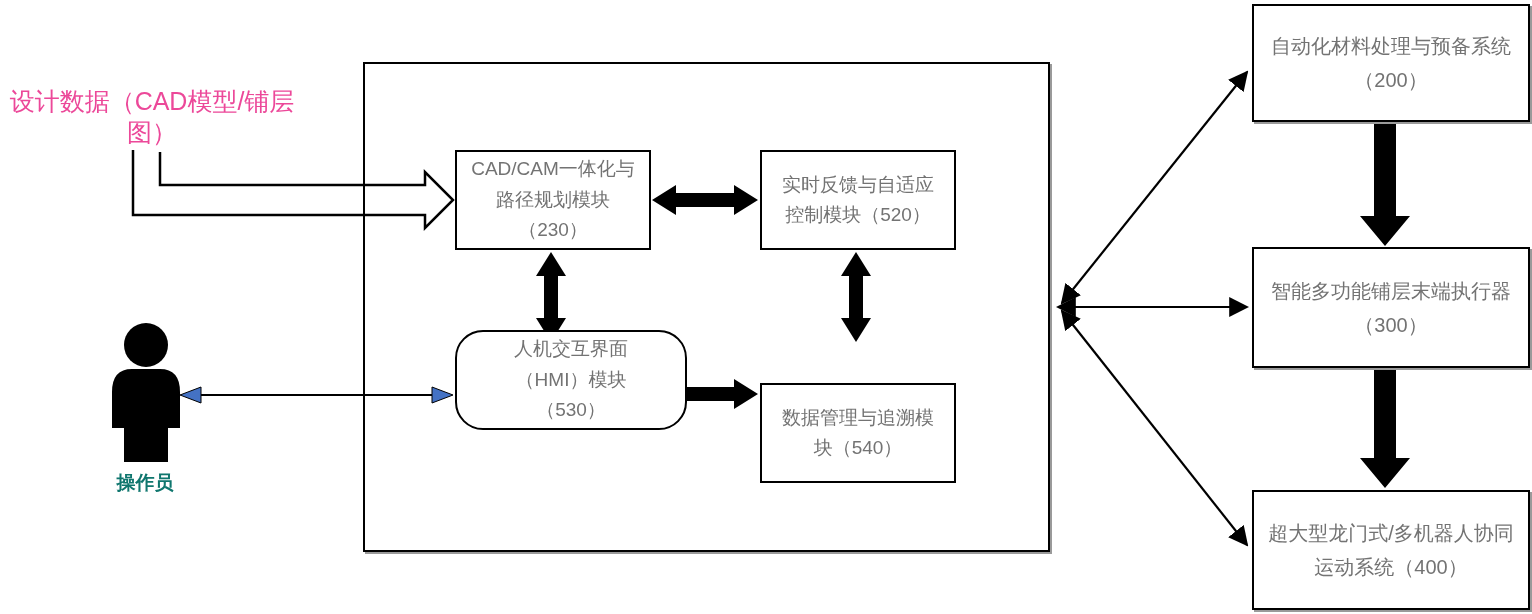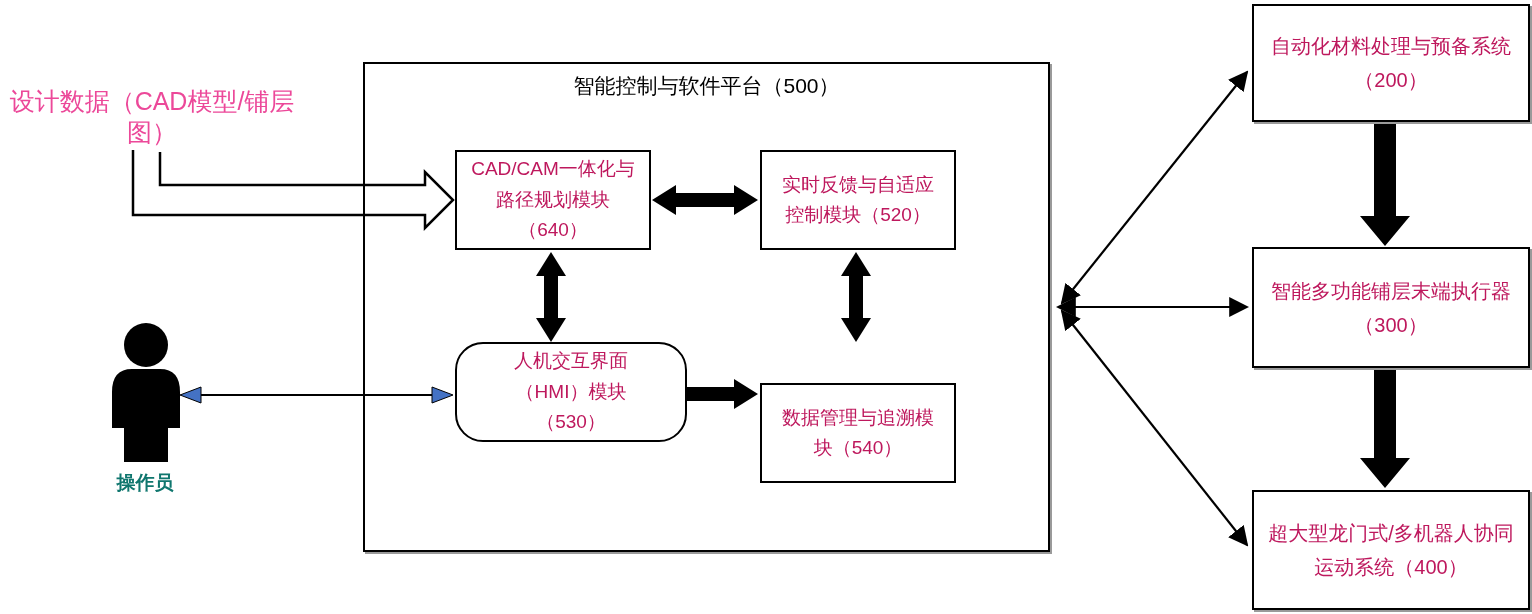--- a/index.html
+++ b/index.html
@@ -2,21 +2,21 @@
 <html><head>
 <meta charset="utf-8">
 <style>
   html,body{margin:0;padding:0;background:#ffffff;}
   body{font-family:"Liberation Sans","DejaVu Sans",sans-serif;}
   .canvas{position:relative;width:1532px;height:614px;background:#ffffff;overflow:hidden;}
   svg.layer{position:absolute;left:0;top:0;width:1532px;height:614px;}
   .box{position:absolute;background:#ffffff;border:2px solid #000;box-sizing:border-box;
        display:flex;align-items:center;justify-content:center;text-align:center;}
   .shadow{box-shadow:2px 2px 0 #9a9a9a;}
-  .label{white-space:pre-line;color:#be185d;}
+  .label{white-space:pre-line;color:#737373;}
   .module{font-size:19px;line-height:1.6;}
   .external{font-size:20px;line-height:1.7;}
   .platform{position:absolute;left:363px;top:62px;width:687px;height:490px;
             border:2px solid #000;box-sizing:border-box;background:transparent;box-shadow:2px 2px 0 #9a9a9a;}
   .platform-title{position:absolute;left:363px;top:72px;width:687px;text-align:center;
                   font-size:21px;color:#000;}
   .design-data{position:absolute;left:6px;top:86px;width:292px;text-align:center;
                font-size:25px;line-height:1.25;color:#ec4899;}
   .operator-label{position:absolute;left:95px;top:470px;width:100px;text-align:center;
                   font-size:19px;font-weight:bold;}
@@ -65,34 +65,33 @@
       <path d="M112,392 Q112,369 132,369 L160,369 Q180,369 180,392 L180,428 L168,428 L168,462 L124,462 L124,428 L112,428 Z"></path>
     </g>
   </svg>
 
   <div class="design-data label">设计数据（CAD模型/铺层
 图）</div>
 
   <div class="operator-label label" style="color:#0f766e;">操作员</div>
 
   <div class="platform"></div>
-  <div class="platform-title">智能控制与软件平台（500）</div>
 
   <div class="box module" style="left:455px;top:150px;width:196px;height:100px;">
     <span class="label">CAD/CAM一体化与
 路径规划模块
-（640）</span>
+（230）</span>
   </div>
 
   <div class="box module" style="left:760px;top:150px;width:196px;height:100px;">
     <span class="label">实时反馈与自适应
 控制模块（520）</span>
   </div>
 
-  <div class="box module" style="left:455px;top:342px;width:232px;height:100px;border-radius:28px;">
+  <div class="box module" style="left:455px;top:330px;width:232px;height:100px;border-radius:28px;">
     <span class="label">人机交互界面
 （HMI）模块
 （530）</span>
   </div>
 
   <div class="box module" style="left:760px;top:342px;width:196px;height:100px;margin-top:41px;">
     <span class="label">数据管理与追溯模
 块（540）</span>
   </div>
 

